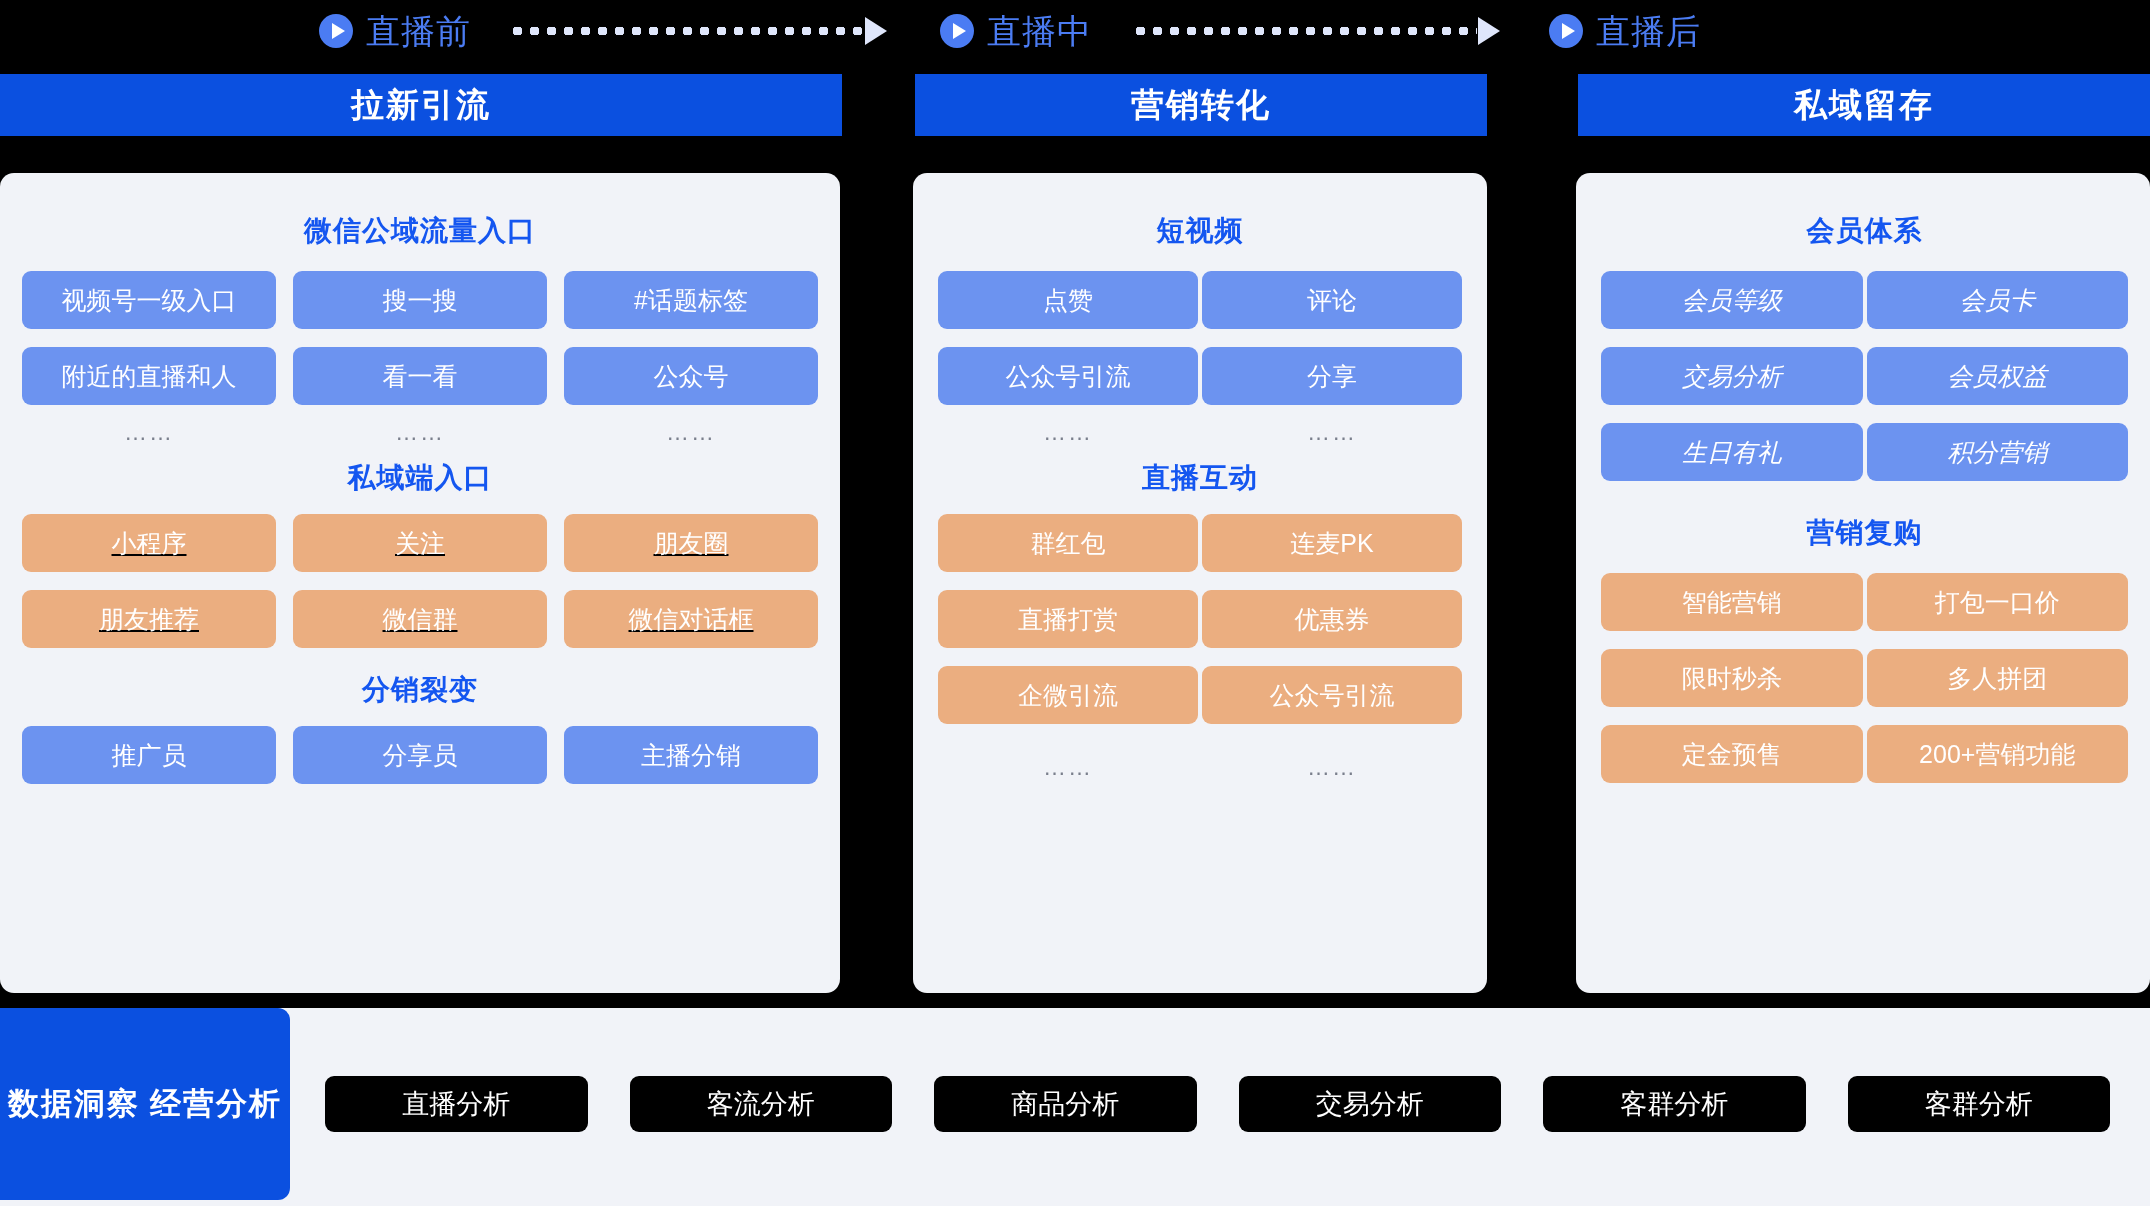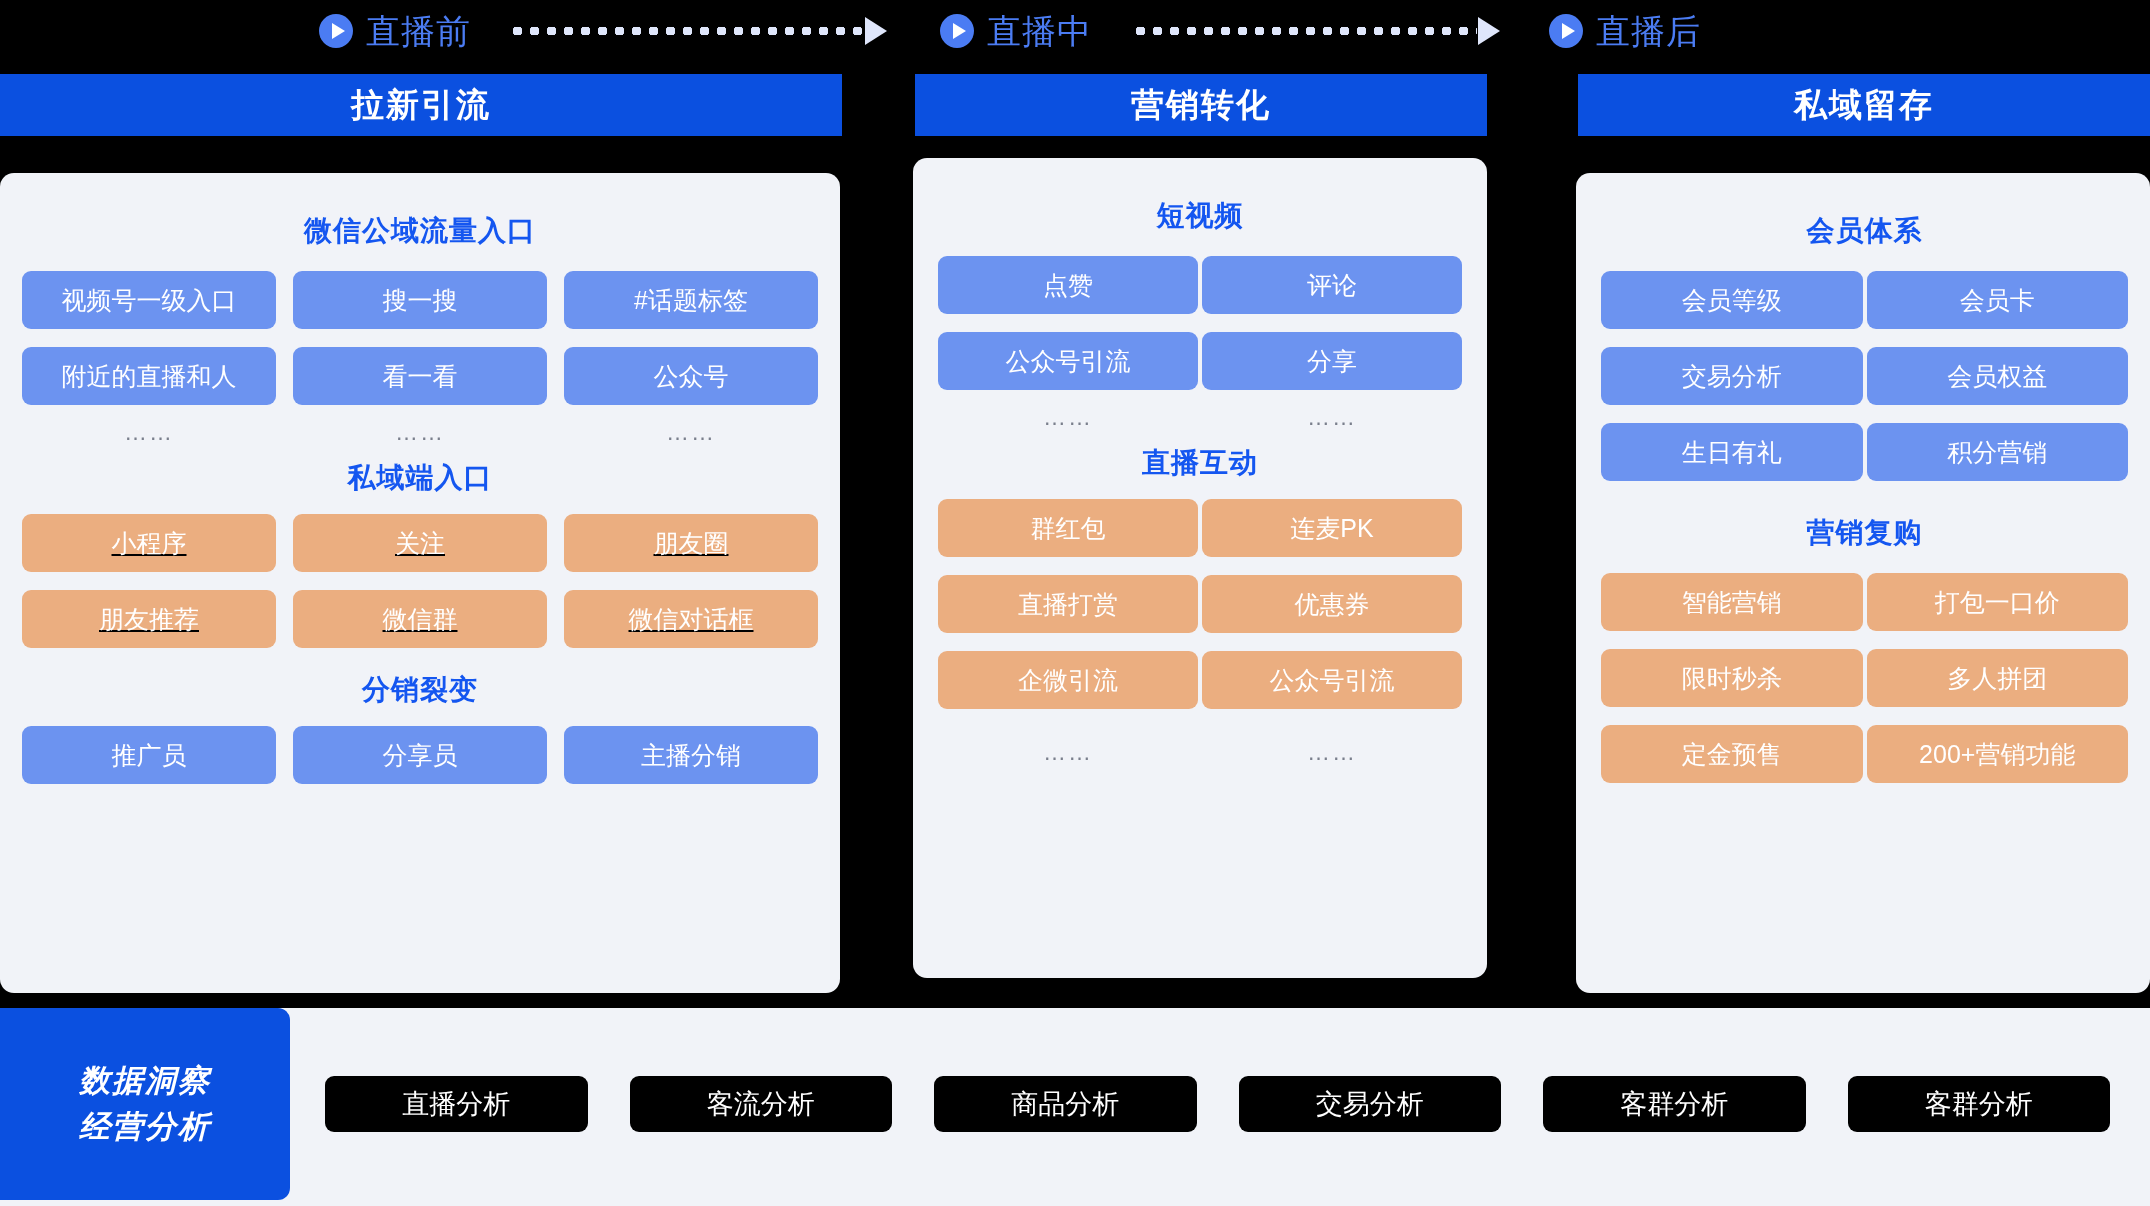--- a/index.html
+++ b/index.html
@@ -75,23 +75,22 @@
   }
 
   
   .bottom-bar {
     position: absolute; left: 0; top: 1008px; width: 2150px; height: 198px;
     background: #F1F3F8;
   }
   .bottom-label {
     position: absolute; left: 0; top: 0; width: 290px; height: 192px;
     background: #0B50E0; border-radius: 0 12px 12px 0;
-    display: flex; flex-direction: column; align-items: center; justify-content: center;
+    display: flex; flex-direction: row; align-items: center; justify-content: center;
     gap: 10px;
-    font-style: italic;
   }
   .bottom-label span {
     color: #fff; font-size: 31px; font-weight: 700; letter-spacing: 2px; line-height: 1.15;
   }
   .bottom-pills {
     position: absolute; left: 325px; top: 0; right: 40px; height: 192px;
     display: flex; align-items: center; justify-content: space-between; gap: 42px;
   }
   .bottom-pill {
     flex: 1 1 0; height: 56px; border-radius: 9px; background: #000000;
@@ -187,21 +186,21 @@
 
     <div class="group-title" style="margin-top:28px">分销裂变</div>
     <div class="pill-grid grid-3" style="margin-top:22px; ">
       <div class="pill blue">推广员</div>
       <div class="pill blue">分享员</div>
       <div class="pill blue">主播分销</div>
     </div>
 
   </div>
 
-  <div class="col-card" style="left:913px; top:158px; width:574px; height:820px; padding-left:25px; padding-right:25px;">
+  <div class="col-card" style="left:913px; top:173px; width:574px; height:820px; padding-left:25px; padding-right:25px;">
 
     <div class="group-title" style="margin-top:22px">短视频</div>
     <div class="pill-grid grid-2" style="margin-top:26px; row-gap:18px;">
       <div class="pill blue">点赞</div>
       <div class="pill blue">评论</div>
       <div class="pill blue">公众号引流</div>
       <div class="pill blue">分享</div>
     </div>
     <div class="pill-grid grid-2" style="margin-top:16px;">
       <div class="dots">……</div>
@@ -220,21 +219,21 @@
     <div class="pill-grid grid-2" style="margin-top:32px;">
       <div class="dots">……</div>
       <div class="dots">……</div>
     </div>
 
   </div>
 
   <div class="col-card" style="left:1576px; top:173px; width:574px; height:820px; padding-left:25px; ">
 
     <div class="group-title" style="margin-top:22px">会员体系</div>
-    <div class="pill-grid grid-2" style="margin-top:26px; row-gap:18px;">
+    <div class="pill-grid grid-2" style="margin-top:26px; row-gap:18px;font-style:italic;">
       <div class="pill blue">会员等级</div>
       <div class="pill blue">会员卡</div>
       <div class="pill blue">交易分析</div>
       <div class="pill blue">会员权益</div>
       <div class="pill blue">生日有礼</div>
       <div class="pill blue">积分营销</div>
     </div>
 
     <div class="group-title" style="margin-top:38px">营销复购</div>
     <div class="pill-grid grid-2" style="margin-top:26px; row-gap:18px;">

